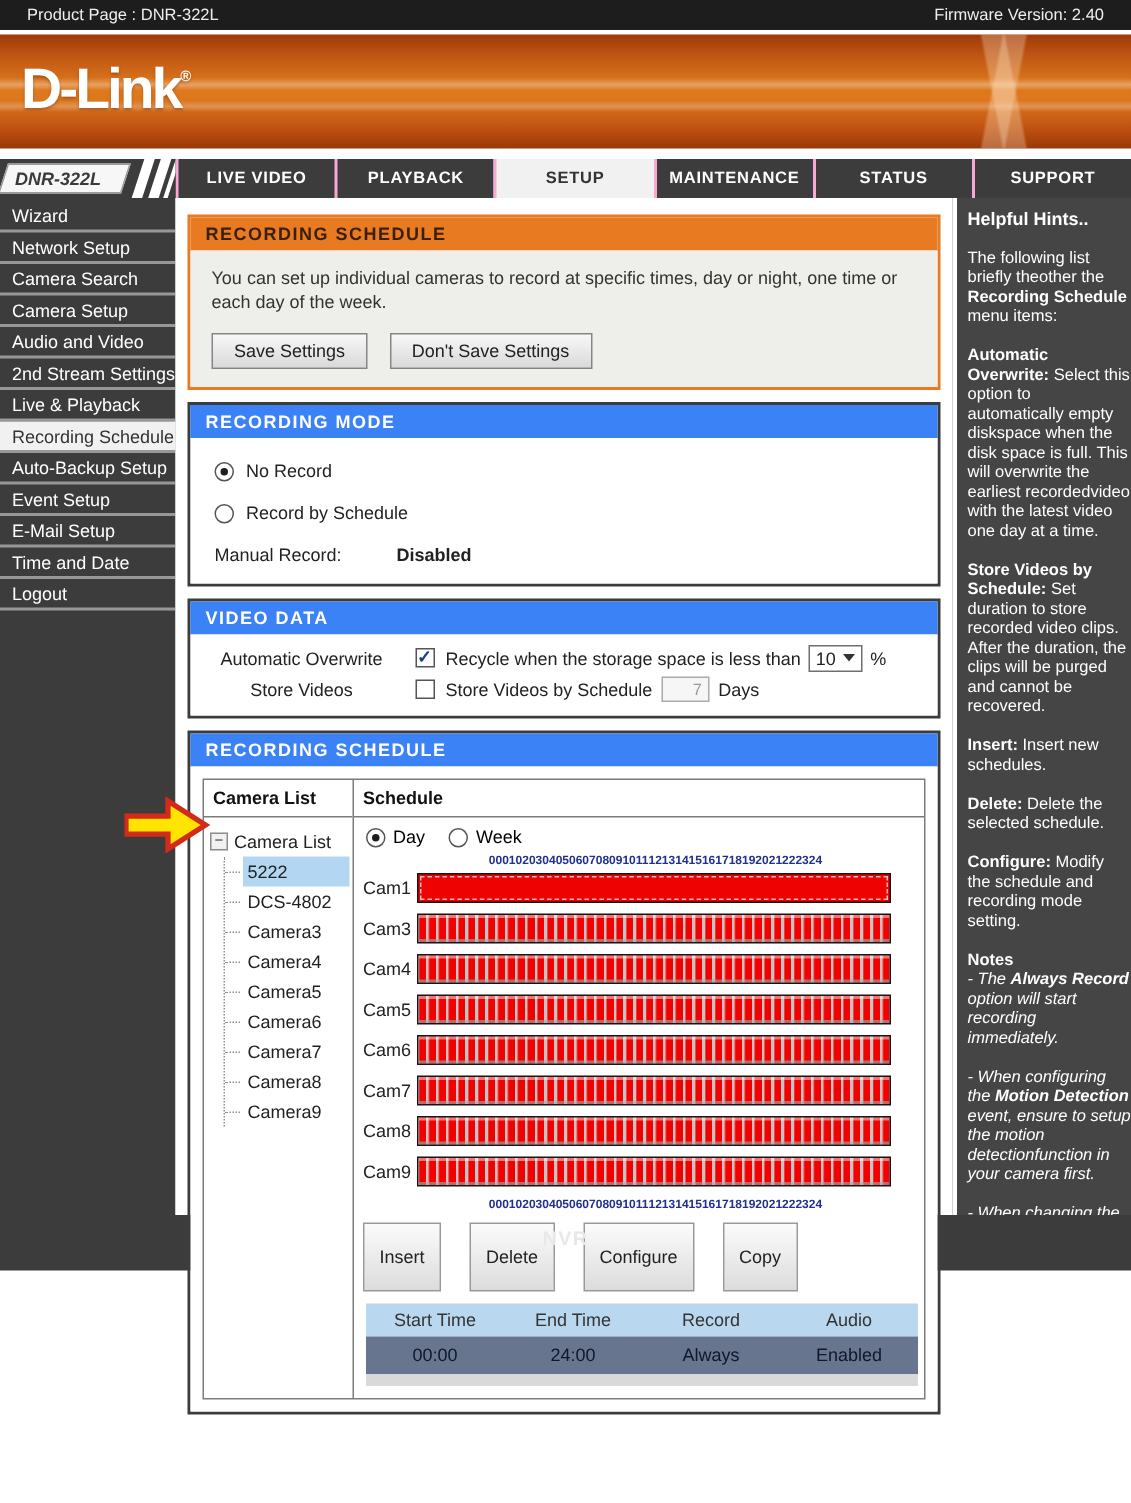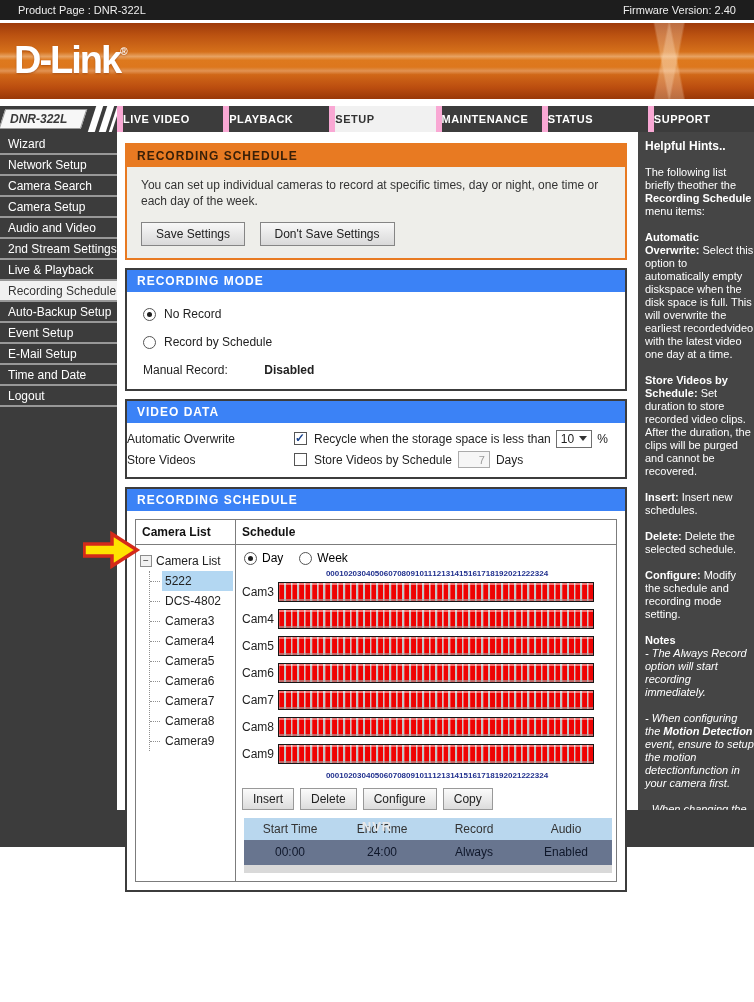--- a/index.html
+++ b/index.html
@@ -29,22 +29,22 @@
   
   .navbar { height:26px; display:flex; background:#3c3c3c; }
   .nav-logo { position:relative; width:117px; height:26px; background:#3c3c3c; overflow:hidden; flex:none; }
   .plate { position:absolute; left:2px; top:3px; width:82px; height:20px; background:#f7f7f7;
            transform:skewX(-18deg); border:1px solid #9a9a9a; }
   .plate span { display:block; transform:skewX(18deg); font-style:italic; font-weight:bold;
                 font-size:12px; color:#3a3a3a; line-height:18px; padding-left:7px; }
   .slash { position:absolute; top:0; height:26px; background:#fff; transform:skewX(-18deg); }
   .s1 { left:92px; width:7px; } .s2 { left:103px; width:7px; } .s3 { left:113px; width:3px; }
   .tabs { flex:1; display:flex; }
-  .tab { flex:1; color:#fff; font-size:11px; font-weight:bold; text-align:left; line-height:26px;
-         letter-spacing:.5px; border-left:6px solid #f9a8d4; cursor:pointer; }
+  .tab { flex:1; color:#fff; font-size:11px; font-weight:bold; text-align:center; line-height:26px;
+         letter-spacing:.5px; border-left:2px solid #f9a8d4; cursor:pointer; }
   .tab.active { background:#f1f1f1; color:#333; }
 
   
   .content { display:flex; height:678px; }
 
   
   .sidebar { width:117px; flex:none; background:#3c3c3c; padding-top:2px; }
   .side-item { height:21px; line-height:21px; color:#fff; font-size:12px; padding-left:8px;
                border-bottom:2px solid #989898; cursor:pointer; }
   .side-item.active { background:#f1f1f1; color:#333; }
@@ -70,21 +70,21 @@
   .radio { width:13px; height:13px; border:1px solid #555; border-radius:50%; background:#fff;
            position:relative; flex:none; display:inline-block; }
   .radio.sel::after { content:""; position:absolute; inset:3px; background:#1e1e1e; border-radius:50%; }
   .manual-row { margin-top:2px; }
   .manual-row .lbl { display:inline-block; width:92px; }
   .manual-row .val { font-weight:bold; margin-left:26px; }
 
   
   .vd-body { padding:5px 0 7px 0; font-size:12px; color:#222; }
   .vd-row { display:flex; align-items:center; height:21px; }
-  .vd-label { width:148px; text-align:left; margin-right:19px; flex:none; }
+  .vd-label { width:148px; text-align:center; margin-right:2px; flex:none; }
   .checkbox { width:13px; height:13px; border:1px solid #555; background:#fff; position:relative;
               flex:none; margin-right:7px; cursor:pointer; }
   .checkbox.checked::after { content:"✓"; position:absolute; left:0px; top:-2px; font-size:12px;
                              font-weight:bold; color:#17418c; }
   .select { display:inline-flex; align-items:center; border:1px solid #6f6f6f; background:#fff;
             height:18px; padding:0 4px; margin:0 5px; gap:5px; cursor:pointer; }
   .chev { width:0; height:0; border-left:4px solid transparent; border-right:4px solid transparent;
           border-top:5px solid #333; }
   .days-input { width:32px; height:17px; border:1px solid #ababab; background:#f6f6f6; color:#9a9a9a;
                 font-size:11px; text-align:right; line-height:16px; padding-right:4px; margin:0 6px; }
@@ -116,21 +116,21 @@
   .cam-row { display:flex; align-items:center; height:21px; margin-bottom:6px; }
   .cam-label { width:36px; font-size:12px; color:#222; flex:none; }
   .bar { width:316px; height:20px; border:1px solid #151515; position:relative; cursor:pointer; }
   .bar.solid { background:#ee0202; }
   .bar.solid::after { content:""; position:absolute; inset:1px; border:1px dashed #f3b9b9; }
   .bar.striped { background:repeating-linear-gradient(90deg,#f87d7d 0px,#ee0202 1px,#ee0202 5px,
                  #c4c4c4 5px,#c4c4c4 6.58px);
                  box-shadow:inset 0 2px 0 rgba(255,255,255,.45), inset 0 -2px 0 rgba(170,170,170,.6); }
   .sched-buttons { margin:7px 0 0 0; }
   .btn-sm { display:inline-block; font-size:12px; color:#222; background:linear-gradient(#fbfbfb,#dcdcdc);
-            border:1px solid #999; padding:3px 10px; margin-right:6px; cursor:pointer; }
+            border:1px solid #999; padding:15px 10px; margin-right:19px; cursor:pointer; }
   .sched-table { margin:8px 0 0 2px; width:368px; font-size:12px; }
   .t-head { display:flex; background:#b9d7ee; height:22px; line-height:22px; color:#333; }
   .t-row { display:flex; background:#68758f; height:25px; line-height:25px; color:#0f172a; cursor:pointer; }
   .t-cell { flex:1; text-align:center; }
   .t-foot { height:8px; background:#d9d9d9; }
 
   
   .hints { width:126px; flex:none; background:#454545; color:#fff; font-size:11px; line-height:13px;
            padding:8px 7px; border-left:3px solid #fff; overflow:hidden; }
   .hints-title { font-weight:bold; font-size:12px; margin-bottom:13px; }
@@ -332,20 +332,24 @@
                     <span>18</span>
                     <span>19</span>
                     <span>20</span>
                     <span>21</span>
                     <span>22</span>
                     <span>23</span>
                     <span>24</span>
                   </div>
                 <div class="cam-rows" id="cam-rows">
                     <div class="cam-row">
+                      <span class="cam-label">Cam1</span>
+                      <div class="bar solid"></div>
+                    </div>
+                    <div class="cam-row">
                       <span class="cam-label">Cam3</span>
                       <div class="bar striped"></div>
                     </div>
                     <div class="cam-row">
                       <span class="cam-label">Cam4</span>
                       <div class="bar striped"></div>
                     </div>
                     <div class="cam-row">
                       <span class="cam-label">Cam5</span>
                       <div class="bar striped"></div>
@@ -423,21 +427,21 @@
     <aside class="hints">
       <div class="hints-title">Helpful Hints..</div>
       <div id="hints-body">
           <div class="hint-p"><span>The following list briefly theother the </span><span style="font-weight: bold;">Recording Schedule</span><span> menu items:</span></div>
           <div class="hint-p"><span style="font-weight: bold;">Automatic Overwrite:</span><span> Select this option to automatically empty diskspace when the disk space is full. This will overwrite the earliest recordedvideo with the latest video one day at a time.</span></div>
           <div class="hint-p"><span style="font-weight: bold;">Store Videos by Schedule:</span><span> Set duration to store recorded video clips. After the duration, the clips will be purged and cannot be recovered.</span></div>
           <div class="hint-p"><span style="font-weight: bold;">Insert:</span><span> Insert new schedules.</span></div>
           <div class="hint-p"><span style="font-weight: bold;">Delete:</span><span> Delete the selected schedule.</span></div>
           <div class="hint-p"><span style="font-weight: bold;">Configure:</span><span> Modify the schedule and recording mode setting.</span></div>
           <div class="hint-p tight"><span style="font-weight: bold;">Notes</span></div>
-          <div class="hint-p"><span style="font-style: italic;">- The </span><span style="font-weight: normal; font-style: italic;">Always Record</span><span style="font-style: italic;"> option will start recording immediately.</span></div>
+          <div class="hint-p"><span style="font-style: italic;">- The </span><span style="font-weight: bold; font-style: italic;">Always Record</span><span style="font-style: italic;"> option will start recording immediately.</span></div>
           <div class="hint-p"><span style="font-style: italic;">- When configuring the </span><span style="font-weight: bold; font-style: italic;">Motion Detection</span><span style="font-style: italic;"> event, ensure to setup the motion detectionfunction in your camera first.</span></div>
           <div class="hint-p"><span style="font-style: italic;">- When changing the motion detection settings of your camera, ensure to disconnectthe NVR and then re-connect to update the settings in your NVR.</span></div>
           <div class="hint-p"><span style="font-style: italic;">- When setting up an event, a video motion or digital input can be used to trigger theother cameras. This means that when motion is detected by a camera, it can sendout warning signals to the other connected cameras.</span></div>
         </div>
     </aside>
 
   </div>
 
   <footer class="footer">
     <span>NVR</span>

